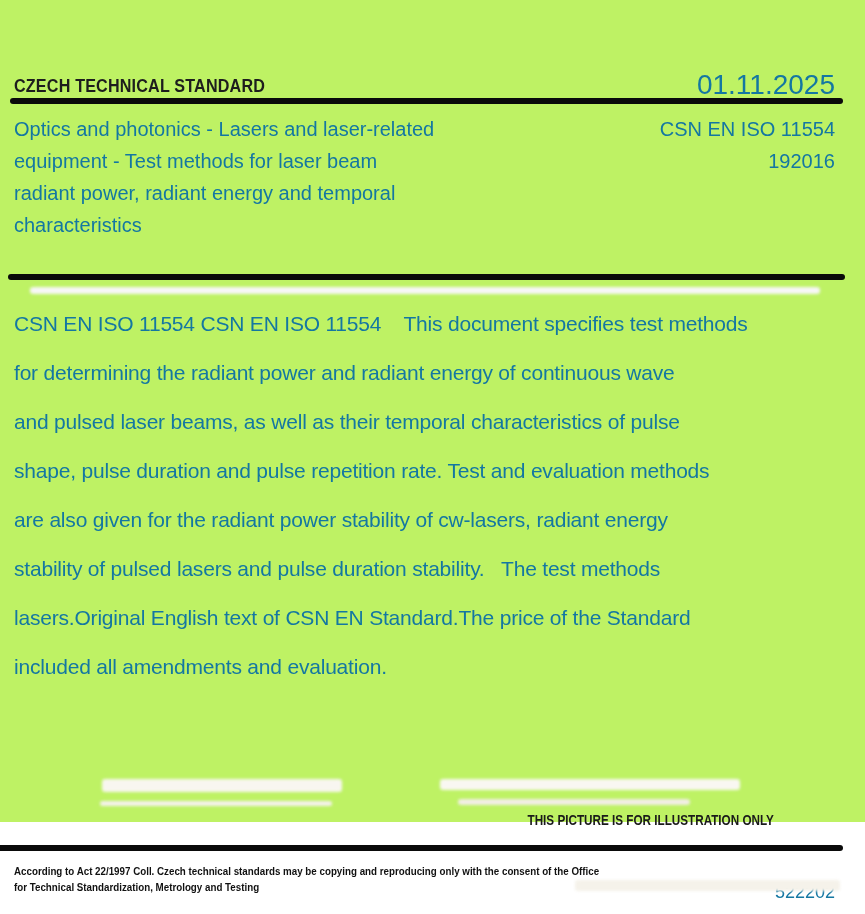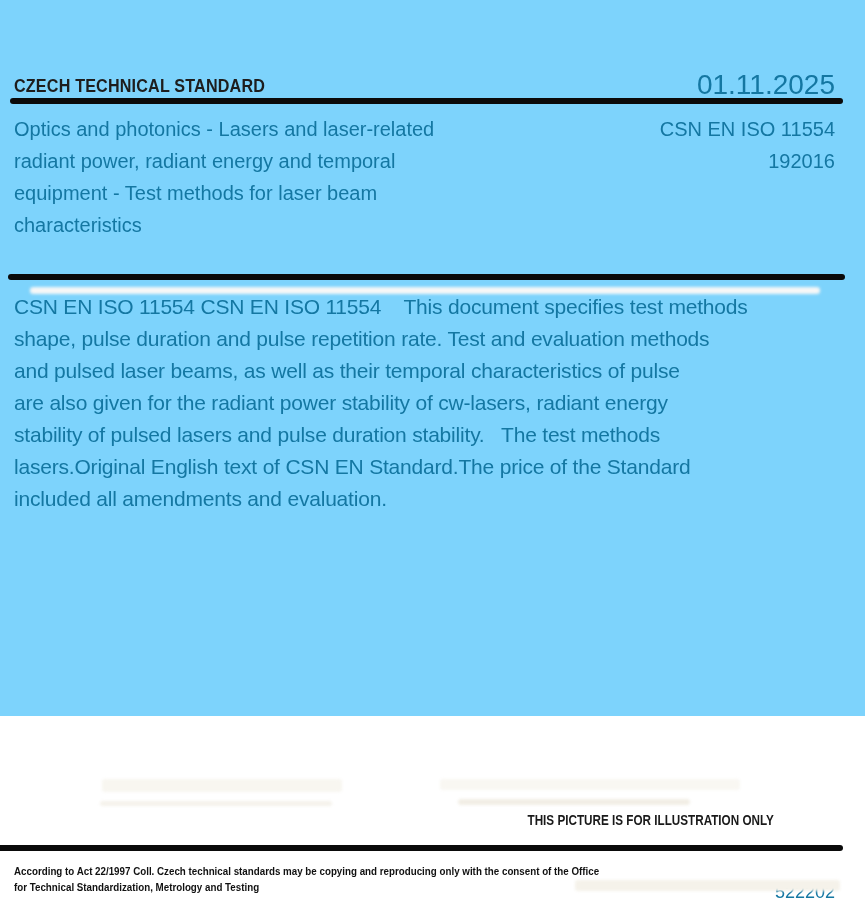--- a/index.html
+++ b/index.html
@@ -4,22 +4,22 @@
 <style>
   html, body { margin: 0; padding: 0; }
   body {
     width: 865px; height: 914px;
     background: #ffffff;
     font-family: "Liberation Sans", sans-serif;
     overflow: hidden;
   }
   .page {
     position: relative;
-    width: 865px; height: 716px;
-    background: #7dd3fc;
+    width: 865px; height: 822px;
+    background: #bef264;
   }
   .abs { position: absolute; }
 
   
   .header-title {
     left: 14px; top: 75px;
     font-size: 19px; font-weight: bold; color: #1d1d1d;
     white-space: pre;
     transform: scaleX(0.85); transform-origin: left top;
     letter-spacing: 0.2px;
@@ -50,21 +50,21 @@
     text-align: right;
   }
   .std-ref .line { white-space: pre; }
 
   
   .abstract {
     left: 14px; top: 291px;
     font-size: 21px; line-height: 32px; color: #1477a2;
     letter-spacing: -0.2px;
   }
-  .abstract .line { white-space: pre; }
+  .abstract .line { white-space: pre; margin-top: 17px; }
 
   
   .ghost { position: absolute; filter: blur(1.5px); border-radius: 3px; }
   .ghost-a { left: 30px;  top: 287px; width: 790px; height: 7px;  background: #f7f7f7; }
   .ghost-b { left: 102px; top: 779px; width: 240px; height: 13px; background: #f8f6f0; }
   .ghost-c { left: 440px; top: 779px; width: 300px; height: 11px; background: #f9f7f2; }
   .ghost-d { left: 100px; top: 801px; width: 232px; height: 5px;  background: #f5f2eb; }
   .ghost-e { left: 458px; top: 799px; width: 232px; height: 6px;  background: #f2eee5; }
   .ghost-f { left: 575px; top: 880px; width: 265px; height: 11px; background: #f5f2ea; }
 
@@ -94,37 +94,38 @@
 <body>
 
 <div class="page">
 
   <div class="abs header-title">CZECH TECHNICAL STANDARD</div>
   <div class="abs header-date">01.11.2025</div>
   <div class="abs rule rule-top"></div>
 
   <div class="abs std-title">
     <div class="line">Optics and photonics - Lasers and laser-related</div>
+    <div class="line">equipment - Test methods for laser beam</div>
     <div class="line">radiant power, radiant energy and temporal</div>
-    <div class="line">equipment - Test methods for laser beam</div>
     <div class="line">characteristics</div>
   </div>
 
   <div class="abs std-ref">
     <div class="line">CSN EN ISO 11554</div>
     <div class="line">192016</div>
   </div>
 
   <div class="abs rule rule-mid"></div>
   <div class="ghost ghost-a"></div>
 
   <div class="abs abstract">
     <div class="line">CSN EN ISO 11554 CSN EN ISO 11554    This document specifies test methods</div>
+    <div class="line">for determining the radiant power and radiant energy of continuous wave</div>
+    <div class="line">and pulsed laser beams, as well as their temporal characteristics of pulse</div>
     <div class="line">shape, pulse duration and pulse repetition rate. Test and evaluation methods</div>
-    <div class="line">and pulsed laser beams, as well as their temporal characteristics of pulse</div>
     <div class="line">are also given for the radiant power stability of cw-lasers, radiant energy</div>
     <div class="line">stability of pulsed lasers and pulse duration stability.   The test methods</div>
     <div class="line">lasers.Original English text of CSN EN Standard.The price of the Standard</div>
     <div class="line">included all amendments and evaluation.</div>
   </div>
 
   <div class="ghost ghost-b"></div>
   <div class="ghost ghost-c"></div>
   <div class="ghost ghost-d"></div>
   <div class="ghost ghost-e"></div>

